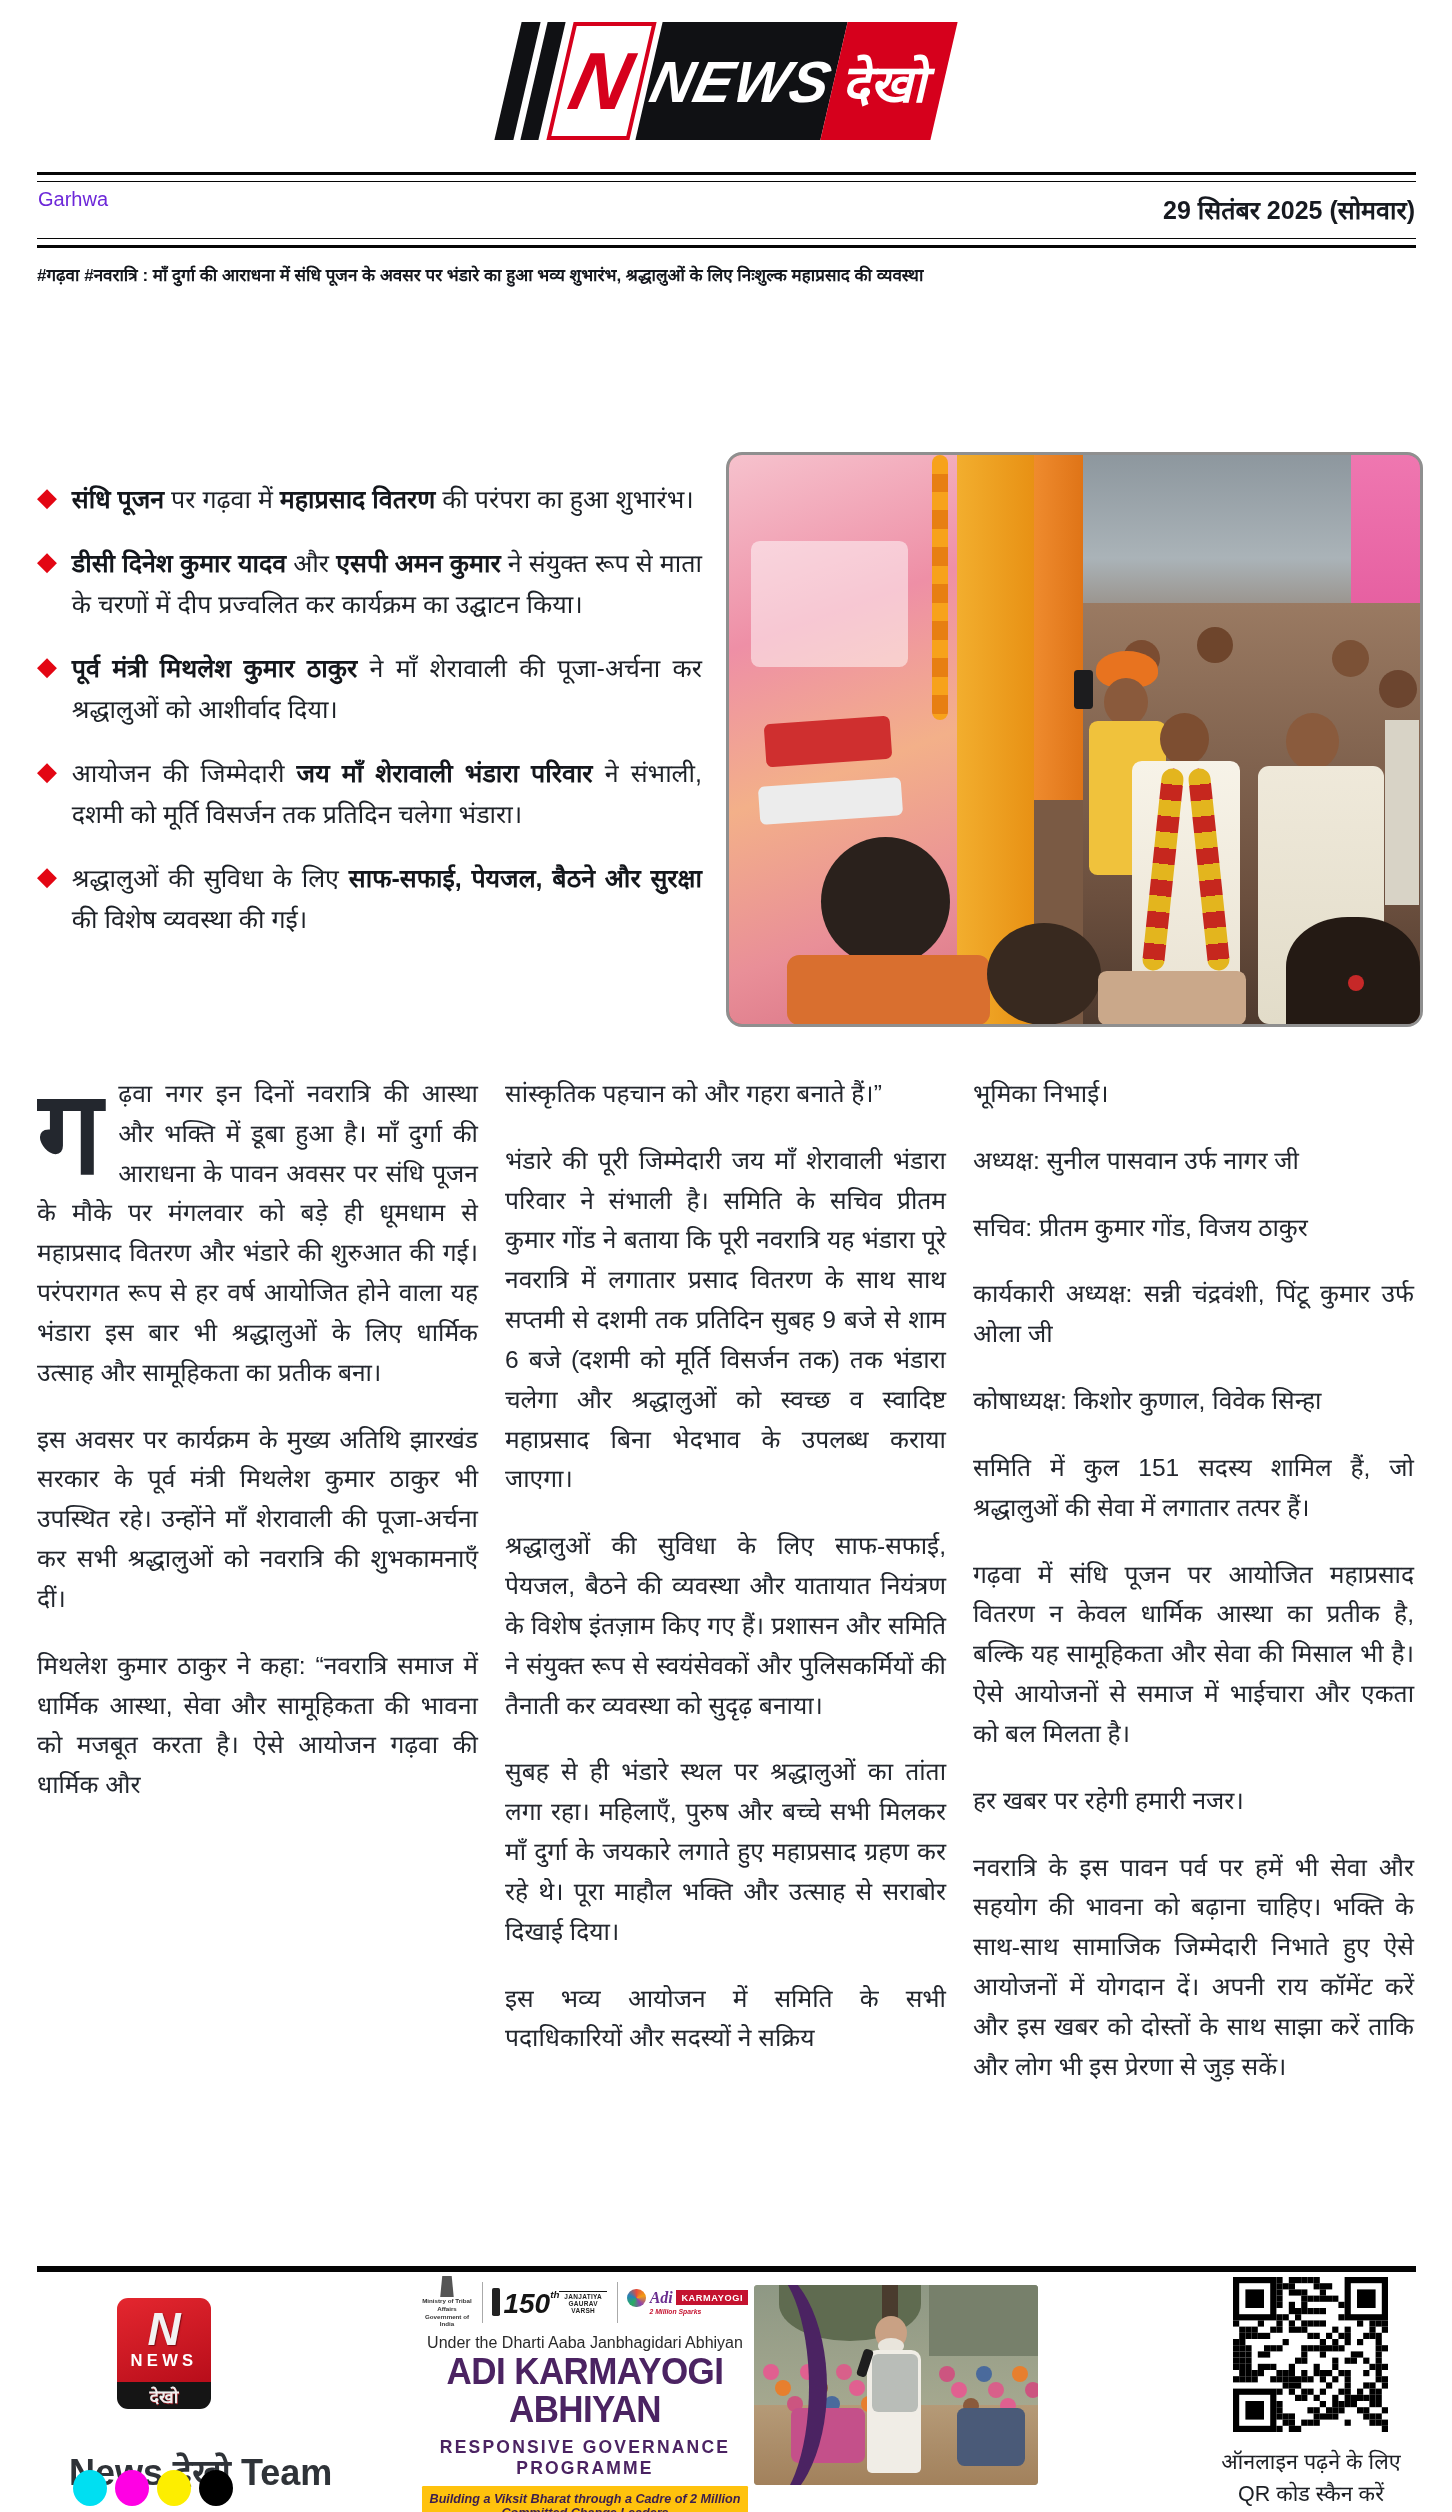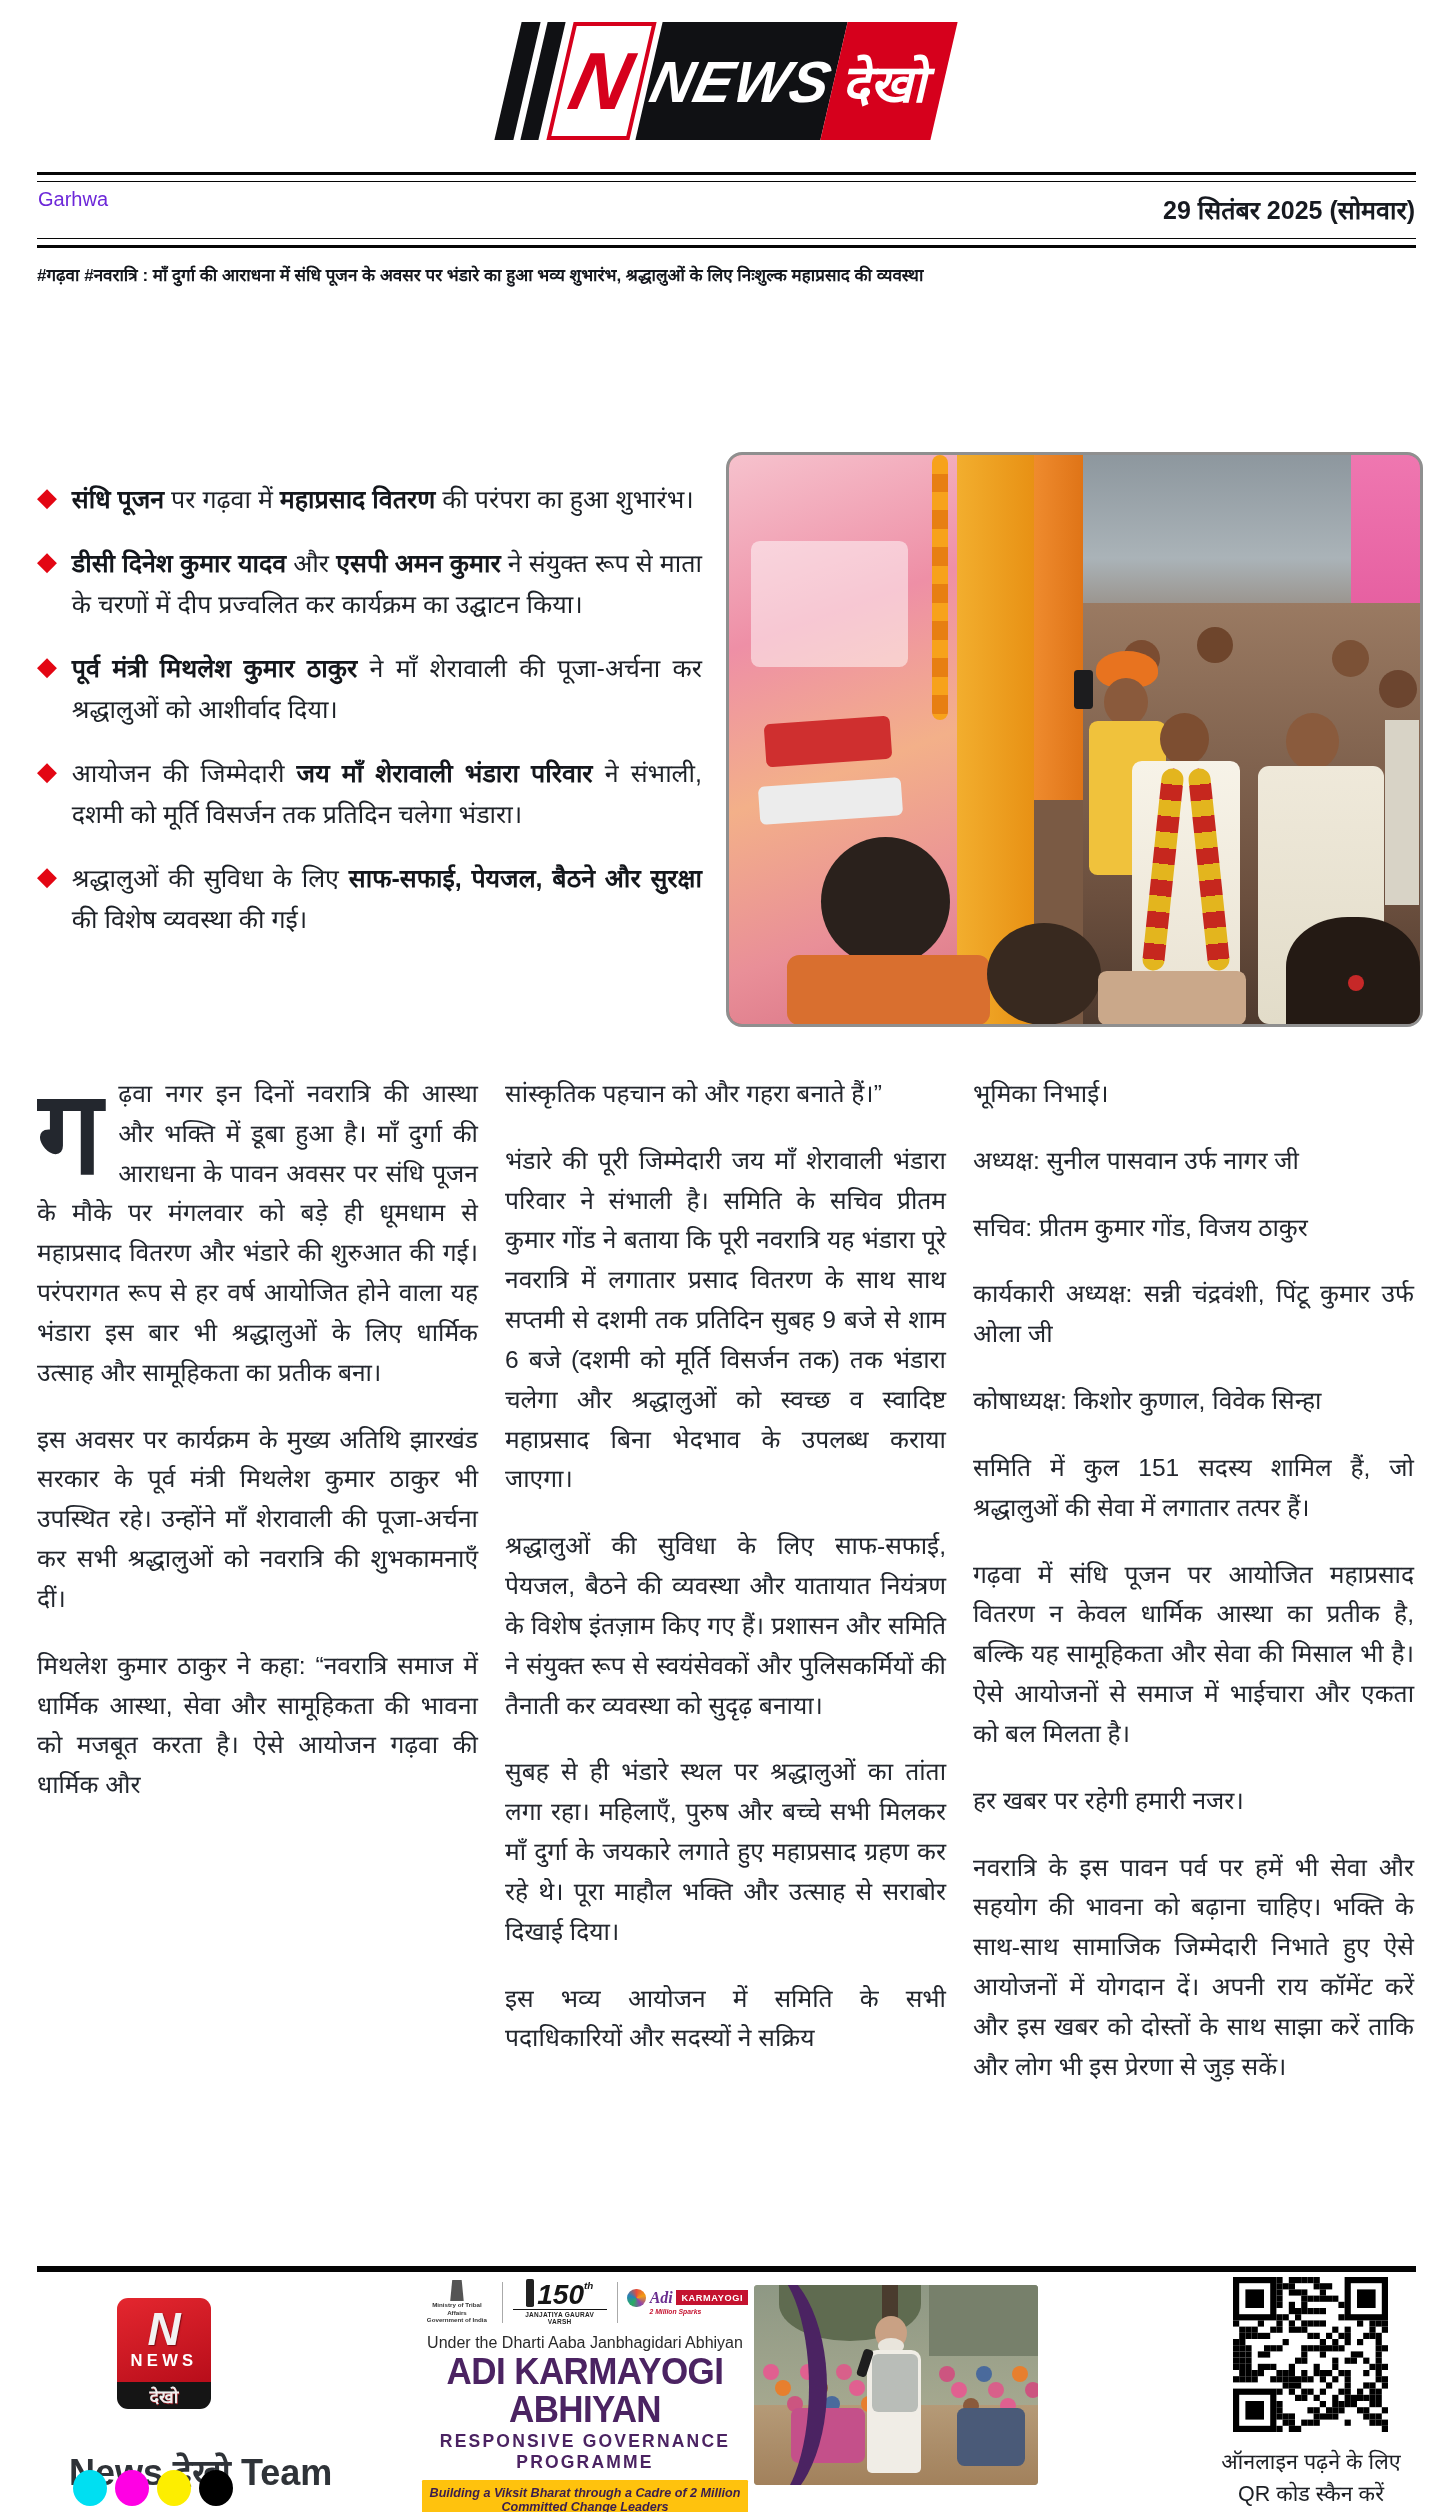--- a/index.html
+++ b/index.html
@@ -61,36 +61,36 @@
   .cmyk i{width:34px;height:36px;border-radius:50%;display:block;}
 
   
   .banner{position:absolute;left:422px;top:2275px;width:326px;text-align:center;}
   .blogos{display:flex;align-items:center;justify-content:center;gap:9.8px;height:54px;}
   .bdiv{width:1.2px;height:41px;background:#aaa;}
   .emblem{display:flex;flex-direction:column;align-items:center;}
   .emblem .pillar{width:13.5px;height:21px;background:#555;clip-path:polygon(15% 0,85% 0,100% 100%,0 100%);}
   .emblem .pillar::before{content:"";}
   .emblem small{font-size:6.2px;font-weight:700;color:#333;line-height:1.25;display:block;}
-  .l150{display:flex;flex-direction:column;align-items:center;}
+  .l150{display:flex;flex-direction:row;align-items:center;}
   .l150 .row{display:flex;align-items:flex-end;gap:3.7px;}
   .l150 .statue{width:7.4px;height:28px;background:#222;border-radius:1.8px;}
   .l150 .num{font-size:28px;font-weight:900;color:#151515;line-height:0.9;font-style:italic;}
   .l150 .sup{font-size:9.8px;font-weight:800;vertical-align:top;}
   .l150 small{font-size:6.5px;font-weight:800;color:#222;border-top:1.8px solid #111;margin-top:1.8px;padding-top:1.2px;letter-spacing:0.3px;}
   .adil{display:flex;flex-direction:column;align-items:flex-start;}
   .adil .top{display:flex;align-items:center;gap:3.7px;}
   .adil .burst{width:18.5px;height:18.5px;border-radius:50%;
         background:conic-gradient(#e74c3c,#f39c12,#8e44ad,#27ae60,#2980b9,#e74c3c);}
   .adil .script{font-size:16px;font-weight:800;font-style:italic;color:#6a2d8f;font-family:"Liberation Serif",serif;}
   .adil .box{background:#c4122f;color:#fff;font-size:9.2px;font-weight:800;padding:2.5px 4.9px;letter-spacing:0.6px;}
   .adil small{font-size:6.8px;color:#c4122f;font-weight:700;font-style:italic;margin-left:22px;margin-top:1.2px;}
   .bline1{font-size:16px;color:#2b2b2b;font-weight:500;margin-top:4.9px;}
   .btitle{font-size:35px;font-weight:900;color:#4b2362;line-height:1.02;margin-top:2.5px;transform:scaleY(1.08);letter-spacing:-0.6px;}
-  .bsub{font-size:17.5px;font-weight:700;color:#4b2362;letter-spacing:2.2px;margin-top:5px;}
+  .bsub{font-size:17.5px;font-weight:700;color:#4b2362;letter-spacing:2.2px;margin-top:11px;}
   .bribbon{margin-top:7.4px;background:#ffc20d;color:#3a1d4e;font-size:12.6px;font-weight:800;font-style:italic;
            padding:6.2px 6.2px;border-radius:1.2px;}
 
   
   .fphoto{position:absolute;left:754px;top:2285px;width:284px;height:200px;overflow:hidden;border-radius:3.7px;background:#9aa28b;}
   .fphoto .fig{position:absolute;}
   .fcrescent{position:absolute;left:-59px;top:-21px;width:114px;height:246px;border-radius:50%;
              border-right:18.5px solid #4b2362;}
 
   

